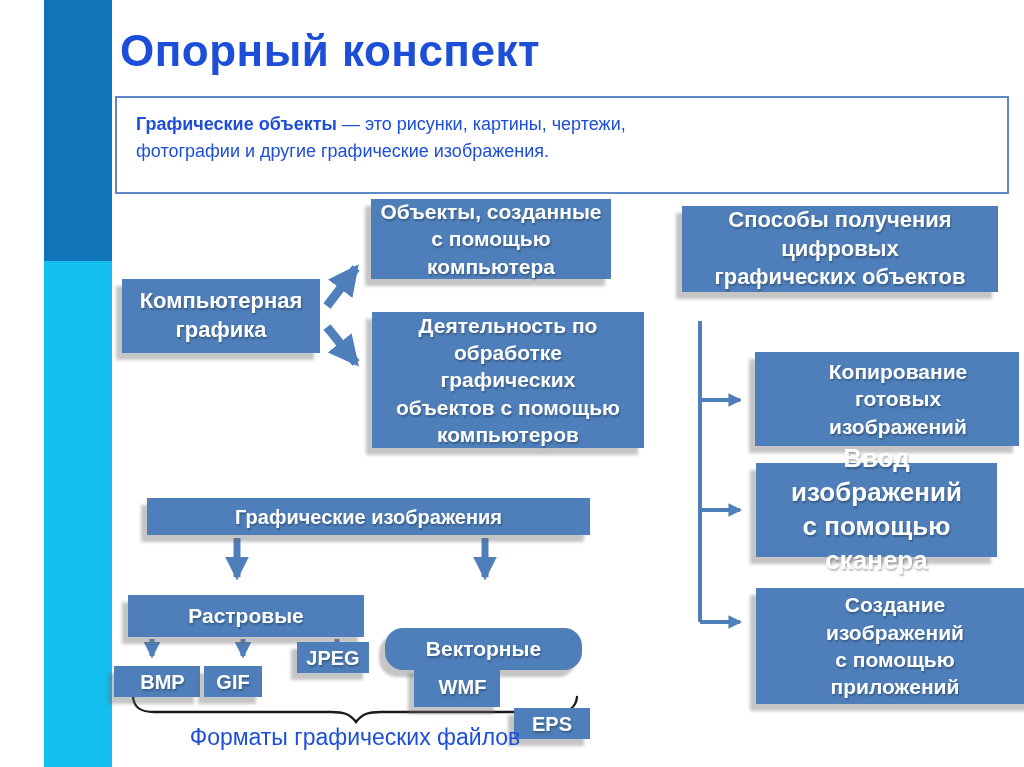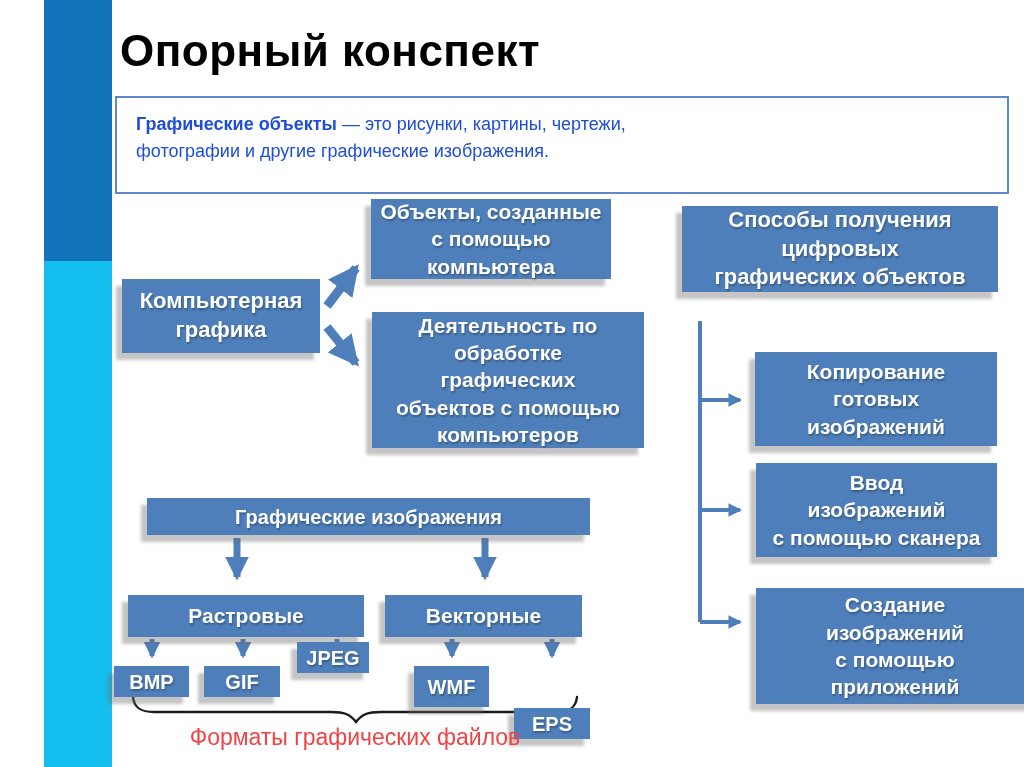--- a/index.html
+++ b/index.html
@@ -6,40 +6,40 @@
   body{
     width:1024px;height:767px;position:relative;overflow:hidden;
     background:#ffffff;
     font-family:"Liberation Sans","DejaVu Sans",sans-serif;
   }
   .abs{position:absolute;}
   .bar-dark{left:44px;top:0;width:68px;height:261px;background:#1173b8;}
   .bar-cyan{left:44px;top:261px;width:68px;height:506px;background:#14bff0;}
   .title{
     left:120px;top:26px;width:700px;
-    font-size:44px;font-weight:bold;color:#000000;letter-spacing:0.5px;
+    font-size:44px;font-weight:bold;color:#1d4ed8;letter-spacing:0.5px;
   }
   .defbox{
     left:115px;top:96px;width:852px;height:68px;
     border:2px solid #5f86c5;background:#ffffff;
     padding:13px 19px;
     font-size:18px;color:#1d4ed8;line-height:1.5;
     white-space:pre-line;
   }
   .defbox b{font-weight:bold;}
   .node{
     background:#4e7fba;color:#ffffff;font-weight:bold;text-align:center;
     display:flex;align-items:center;justify-content:center;
     white-space:pre-line;line-height:1.3;
     box-shadow:-6px 7px 3px rgba(110,110,110,0.40);
     text-shadow:1px 2px 2px rgba(0,0,0,0.28);
   }
   .caption{
     left:155px;top:724px;width:400px;text-align:center;
-    font-size:23px;color:#ef4444;
+    font-size:23px;color:#1d4ed8;
   }
   svg.layer{left:0;top:0;width:1024px;height:767px;pointer-events:none;}
 </style>
 </head>
 <body>
 
 <div class="abs bar-dark"></div>
 <div class="abs bar-cyan"></div>
 
 <div class="abs title">Опорный конспект</div>
@@ -84,38 +84,38 @@
 <div class="abs node" style="left:372px;top:312px;width:272px;height:136px;font-size:21px;">Деятельность по
 обработке
 графических
 объектов с помощью
 компьютеров</div>
 
 <div class="abs node" style="left:682px;top:206px;width:316px;height:86px;font-size:22px;">Способы получения
 цифровых
 графических объектов</div>
 
-<div class="abs node" style="left:755px;top:352px;width:242px;height:94px;font-size:21px;">Копирование
+<div class="abs node" style="left:755px;top:352px;width:242px;height:94px;font-size:21px;padding-left:22px;">Копирование
 готовых
 изображений</div>
 
-<div class="abs node" style="left:756px;top:463px;width:241px;height:94px;font-size:21px;">Ввод
+<div class="abs node" style="left:756px;top:463px;width:241px;height:94px;font-size:26px;">Ввод
 изображений
 с помощью сканера</div>
 
 <div class="abs node" style="left:756px;top:588px;width:278px;height:116px;font-size:21px;">Создание
 изображений
 с помощью
 приложений</div>
 
 <div class="abs node" style="left:147px;top:498px;width:443px;height:37px;font-size:20px;text-align:center;">Графические изображения</div>
 
 <div class="abs node" style="left:128px;top:595px;width:236px;height:42px;font-size:21px;">Растровые</div>
 
-<div class="abs node" style="left:385px;top:595px;width:197px;height:42px;font-size:21px;">Векторные</div>
+<div class="abs node" style="left:385px;top:628px;width:197px;height:42px;font-size:21px;border-radius:18px;">Векторные</div>
 
-<div class="abs node" style="left:114px;top:666px;width:75px;height:31px;font-size:20px;">BMP</div>
-<div class="abs node" style="left:204px;top:666px;width:76px;height:31px;font-size:20px;">GIF</div>
+<div class="abs node" style="left:114px;top:666px;width:75px;height:31px;font-size:20px;padding-left:11px;">BMP</div>
+<div class="abs node" style="left:204px;top:666px;width:58px;height:31px;font-size:20px;">GIF</div>
 <div class="abs node" style="left:297px;top:642px;width:72px;height:31px;font-size:20px;">JPEG</div>
-<div class="abs node" style="left:414px;top:666px;width:75px;height:41px;font-size:20px;">WMF</div>
+<div class="abs node" style="left:414px;top:666px;width:75px;height:41px;font-size:20px;padding-left:11px;">WMF</div>
 <div class="abs node" style="left:514px;top:666px;width:76px;height:31px;font-size:20px;margin-top:42px;">EPS</div>
 
 <div class="abs caption">Форматы графических файлов</div>
 
 </body></html>

